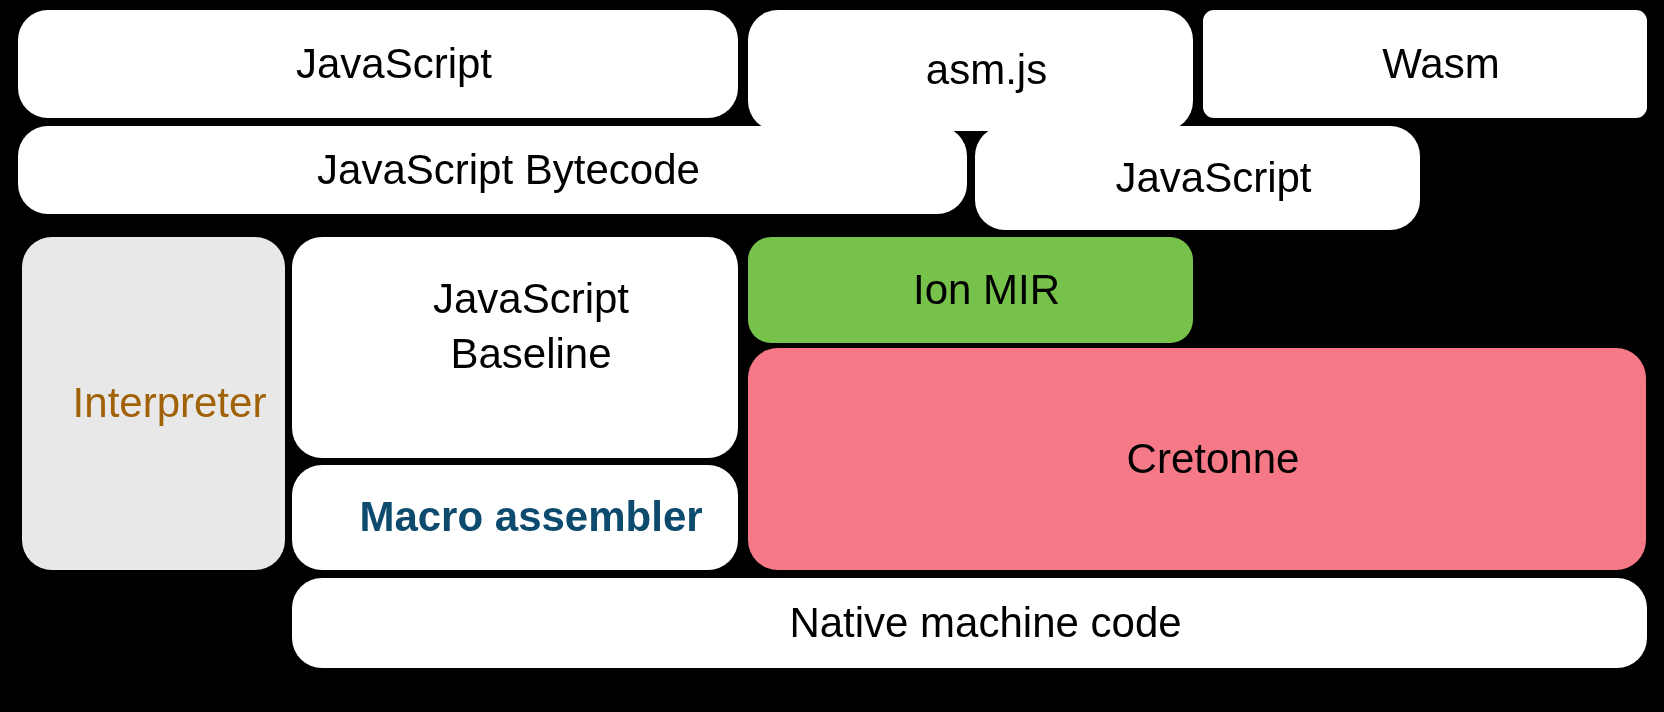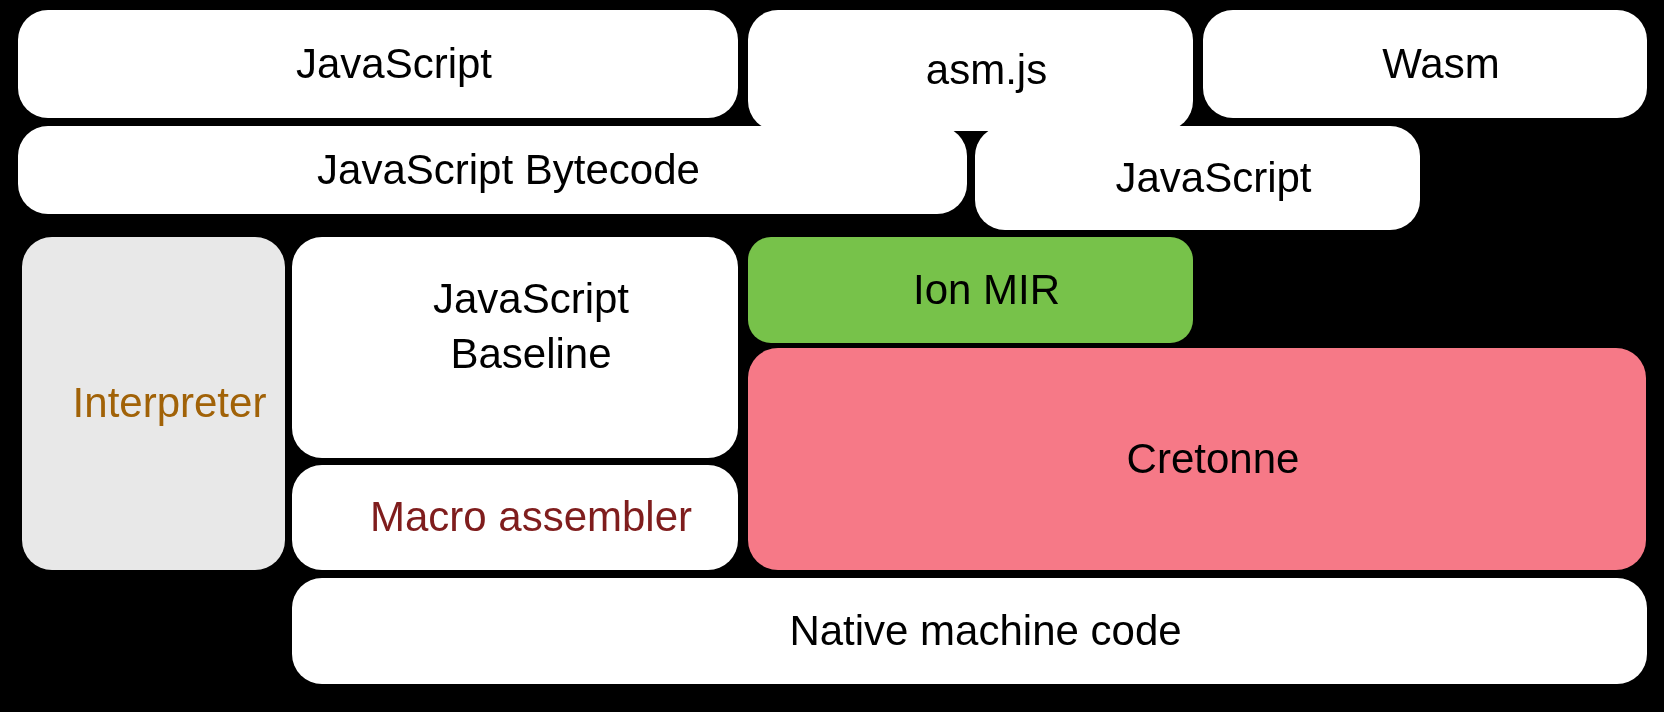--- a/index.html
+++ b/index.html
@@ -34,43 +34,43 @@
   .n-javascript   { left: 18px;   top: 10px;  width: 720px;  height: 108px; }
   .n-asmjs        { left: 748px;  top: 10px;  width: 445px;  height: 121px; }
   .n-wasm         { left: 1203px; top: 10px;  width: 444px;  height: 108px; }
   .n-bytecode     { left: 18px;   top: 126px; width: 949px;  height: 88px; }
   .n-baldrmonkey  { left: 975px;  top: 126px; width: 445px;  height: 104px; }
   .n-interpreter  { left: 22px;   top: 237px; width: 263px;  height: 333px; }
   .n-baseline     { left: 292px;  top: 237px; width: 446px;  height: 221px; padding-bottom: 42px; }
   .n-ionmir       { left: 748px;  top: 237px; width: 445px;  height: 106px; }
   .n-cretonne     { left: 748px;  top: 348px; width: 898px;  height: 222px; }
   .n-macro        { left: 292px;  top: 465px; width: 446px;  height: 105px; }
-  .n-native       { left: 292px;  top: 578px; width: 1355px; height: 106px; text-align: right; }
+  .n-native       { left: 292px;  top: 578px; width: 1355px; height: 90px; text-align: right; }
 </style>
 </head>
 <body>
 
 <div class="canvas" style="background: rgb(0, 0, 0);">
 
   <div class="node n-javascript" style="background: rgb(255, 255, 255); color: rgb(0, 0, 0);">JavaScript</div>
 
   <div class="node n-asmjs" style="background: rgb(255, 255, 255); color: rgb(0, 0, 0);">asm.js</div>
 
-  <div class="node n-wasm" style="background: rgb(255, 255, 255); color: rgb(0, 0, 0);">Wasm</div>
+  <div class="node n-wasm" style="background: rgb(255, 255, 255); color: rgb(0, 0, 0); border-radius: 11px;">Wasm</div>
 
   <div class="node n-bytecode" style="background: rgb(255, 255, 255); color: rgb(0, 0, 0);">JavaScript Bytecode</div>
 
   <div class="node n-baldrmonkey" style="background: rgb(255, 255, 255); color: rgb(0, 0, 0);">JavaScript</div>
 
   <div class="node n-interpreter" style="background: rgb(232, 232, 232); color: #a16207;">Interpreter</div>
 
   <div class="node n-baseline" style="background: rgb(255, 255, 255); color: rgb(0, 0, 0);">JavaScript
 Baseline</div>
 
   <div class="node n-ionmir" style="background: rgb(119, 194, 74); color: rgb(0, 0, 0); border-radius: 23px;">Ion MIR</div>
 
   <div class="node n-cretonne" style="background: rgb(246, 121, 135); color: rgb(0, 0, 0);">Cretonne</div>
 
-  <div class="node n-macro" style="background: rgb(255, 255, 255); color: #7f1d1d;">Macro assembler</div>
+  <div class="node n-macro" style="background: rgb(255, 255, 255); color: #0c4a6e; font-weight: bold;">Macro assembler</div>
 
   <div class="node n-native" style="background: rgb(255, 255, 255); color: rgb(0, 0, 0);">Native machine code</div>
 
 </div>
 
 </body></html>

